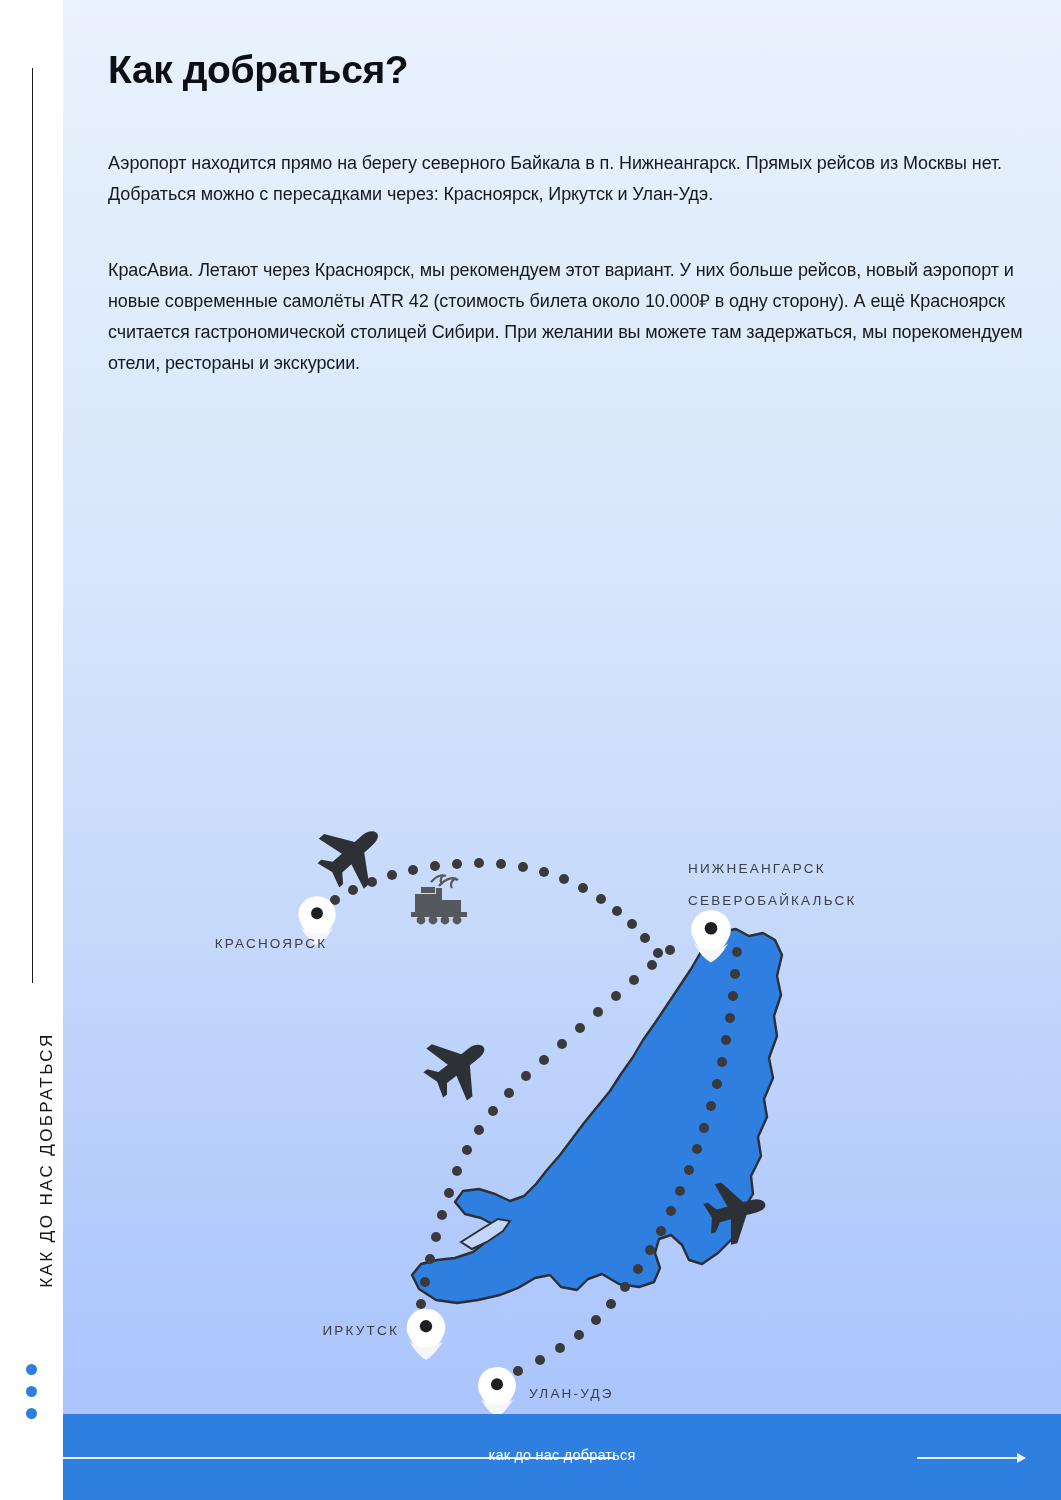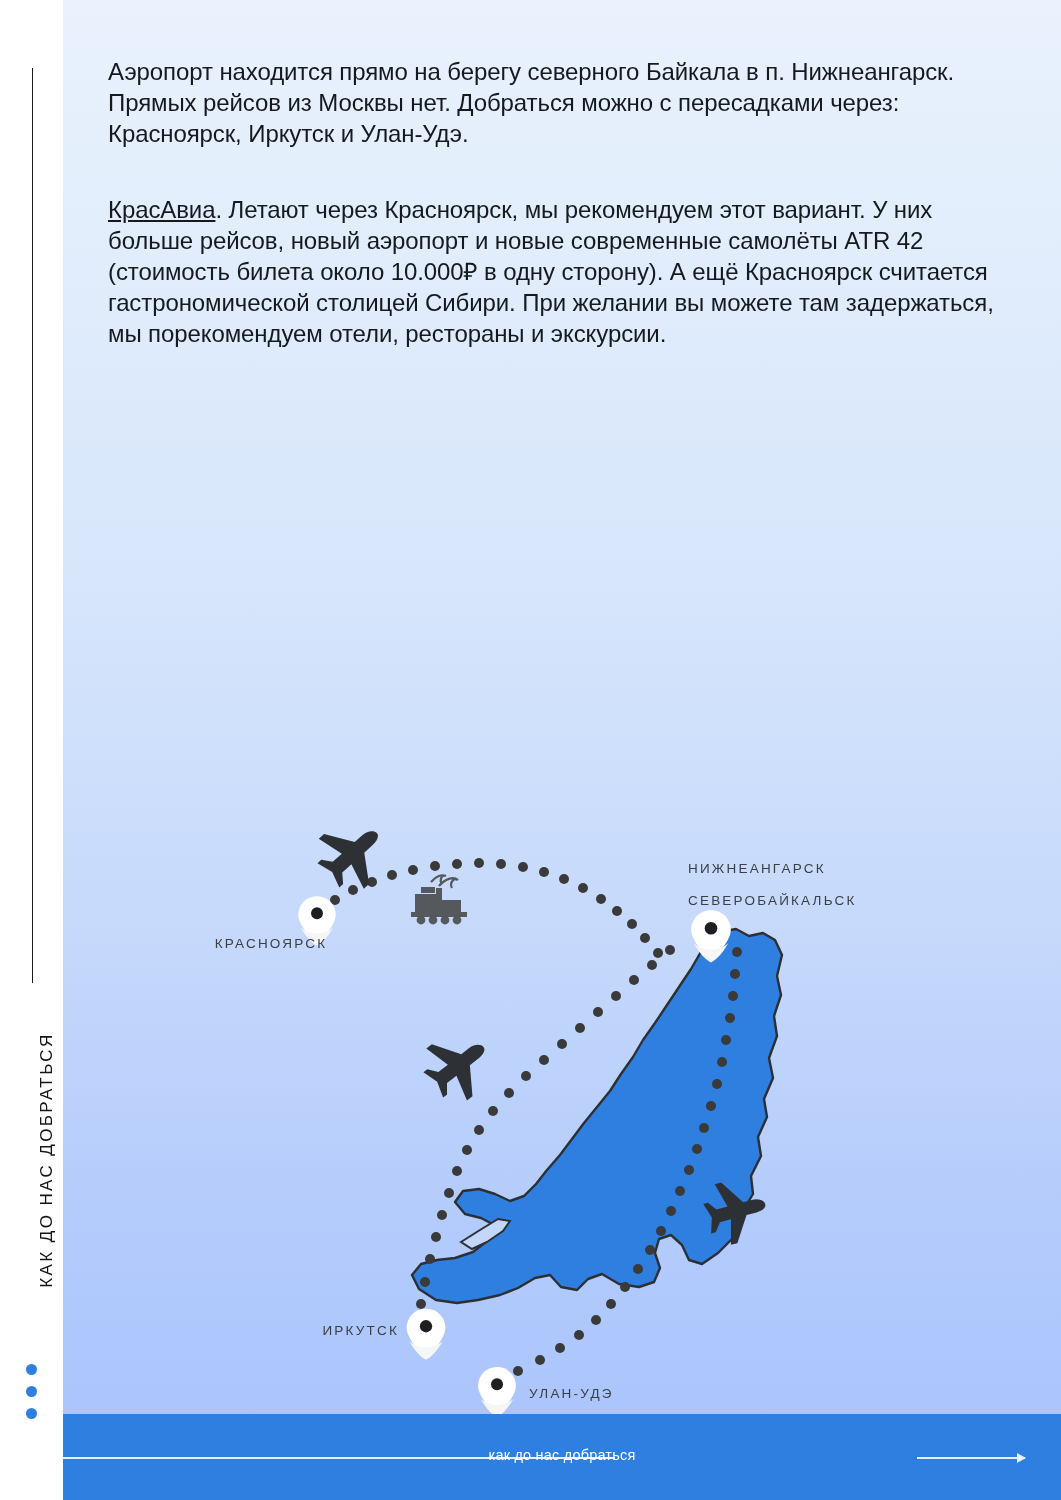--- a/index.html
+++ b/index.html
@@ -50,35 +50,35 @@
   h1.title{
     margin-top:48px;
     font-size:39px;
     font-weight:bold;
     color:#0c0f14;
     letter-spacing:-0.4px;
   }
 
   p.para{
     color:#16191d;
-    font-size:24px;
+    font-size:18px;
     line-height:31px;
     letter-spacing:-0.1px;
   }
   .p-intro{ margin-top:56px; }
   .h-airlines{
     margin-top:47px;
     font-size:21.5px;
     font-weight:bold;
     color:#0c0f14;
   }
   .p-krasavia{ margin-top:45px; }
   .p-iraero{ margin-top:37px; }
   .p-angara{ margin-top:37px; }
-  .brand{ text-decoration:underline; text-underline-offset:2px; }
+  .brand{ text-underline-offset:2px; }
 
   
   .map{
     position:absolute; left:0; top:790px; width:998px; height:624px;
   }
   .map svg{ display:block; }
 
   .city-label{
     font-family:"Liberation Sans", sans-serif;
     font-size:13.5px;
@@ -117,20 +117,21 @@
     <i></i>
     <i></i>
     <i></i>
   </div>
 </div>
 
 <div class="page">
 
   <div class="content">
 
+    <h1 class="title">Как добраться?</h1>
 
     <p class="para p-intro">Аэропорт находится прямо на берегу северного Байкала в п. Нижнеангарск. Прямых рейсов из Москвы нет. Добраться можно с пересадками через: Красноярск, Иркутск и Улан-Удэ.</p>
 
 
     <p class="para p-krasavia"><span class="brand">КрасАвиа</span><span>. Летают через Красноярск, мы рекомендуем этот вариант. У них больше рейсов, новый аэропорт и новые современные самолёты ATR 42 (стоимость билета около 10.000₽ в одну сторону). А ещё Красноярск считается гастрономической столицей Сибири. При желании вы можете там задержаться, мы порекомендуем отели, рестораны и экскурсии.</span></p>
 
 
 
   </div>
 

